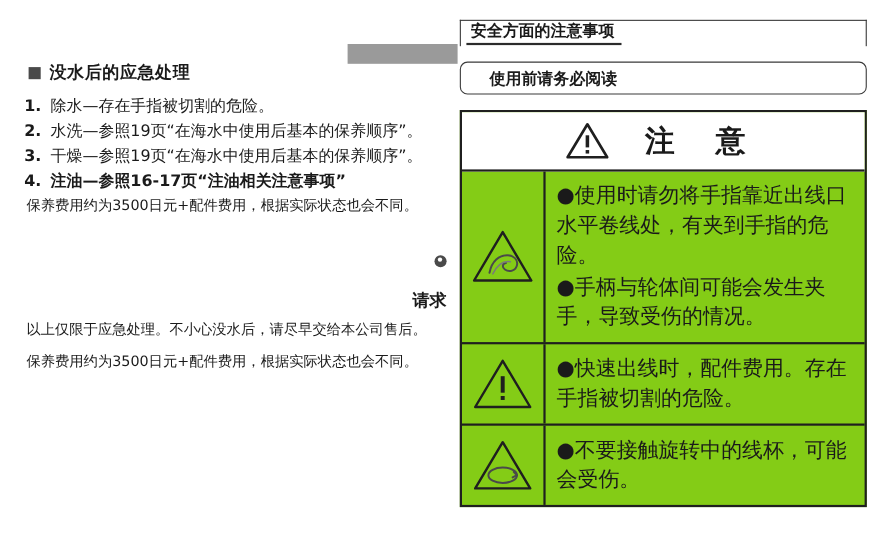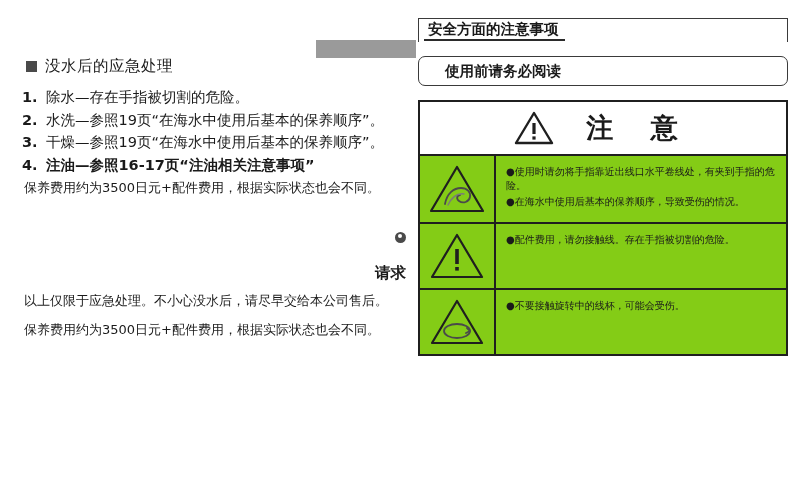--- a/index.html
+++ b/index.html
@@ -35,21 +35,21 @@
     width: 100px;
     height: 18px;
     background: #9a9a9a;
   }
   .sec-head {
     display: flex;
     align-items: center;
     gap: 8px;
     margin: 38px 0 10px 8px;
     font-size: 15.5px;
-    font-weight: normal;
+    font-weight: bold;
     letter-spacing: 0.5px;
   }
   .sq-marker {
     width: 11px;
     height: 11px;
     background: #4a4a4a;
     display: inline-block;
     flex: 0 0 auto;
   }
   .dot-marker {
@@ -195,21 +195,21 @@
     flex: 0 0 74px;
     border-right: 2px solid #1f1f1f;
     display: flex;
     align-items: center;
     justify-content: center;
     padding: 8px 0;
   }
   .row .txt-cell {
     flex: 1 1 auto;
     padding: 9px 8px 9px 10px;
-    font-size: 10px;
+    font-size: 19px;
     line-height: 1.42;
   }
   .bullet-line {
     display: flex;
     align-items: flex-start;
   }
   .bullet-line + .bullet-line { margin-top: 2px; }
 </style>
 </head>
 <body>
@@ -285,36 +285,36 @@
             <polygon points="29,3 55,47 3,47" fill="none" stroke="#1f1f1f" stroke-width="2.2" stroke-linejoin="round"></polygon>
             <path d="M17 40 C19 29, 26 24, 33 24 C39 24, 43 28, 42 33 C41 38, 35 40, 31 37 C28 35, 29 31, 32 31" fill="none" stroke="#4a4a4a" stroke-width="1.8" stroke-linecap="round"></path>
             <path d="M20 41 C24 33, 30 29, 36 30" fill="none" stroke="#7a7a7a" stroke-width="1.4" stroke-linecap="round"></path>
           </svg>
         </div>
         <div class="txt-cell">
           <div class="bullet-line">
             <span>●使用时请勿将手指靠近出线口水平卷线处，有夹到手指的危险。</span>
           </div>
           <div class="bullet-line">
-            <span>●在海水中使用后基本的保养顺序，导致受伤的情况。</span>
+            <span>●手柄与轮体间可能会发生夹手，导致受伤的情况。</span>
           </div>
         </div>
       </div>
 
       <div class="row">
         <div class="icon-cell">
           <svg width="56" height="48" viewBox="0 0 56 48">
             <polygon points="28,3 53,45 3,45" fill="none" stroke="#1f1f1f" stroke-width="2.2" stroke-linejoin="round"></polygon>
             <rect x="26.2" y="17" width="3.6" height="15" fill="#1f1f1f"></rect>
             <rect x="26.2" y="35" width="3.6" height="3.6" fill="#1f1f1f"></rect>
           </svg>
         </div>
         <div class="txt-cell">
           <div class="bullet-line">
-            <span>●配件费用，请勿接触线。存在手指被切割的危险。</span>
+            <span>●快速出线时，配件费用。存在手指被切割的危险。</span>
           </div>
         </div>
       </div>
 
       <div class="row">
         <div class="icon-cell">
           <svg width="56" height="48" viewBox="0 0 56 48">
             <polygon points="28,3 53,45 3,45" fill="none" stroke="#1f1f1f" stroke-width="2.2" stroke-linejoin="round"></polygon>
             <ellipse cx="28" cy="33" rx="13" ry="7" fill="none" stroke="#4a4a4a" stroke-width="1.8"></ellipse>
             <path d="M38 30 L41 33 L37 35" fill="none" stroke="#4a4a4a" stroke-width="1.8" stroke-linecap="round" stroke-linejoin="round"></path>

